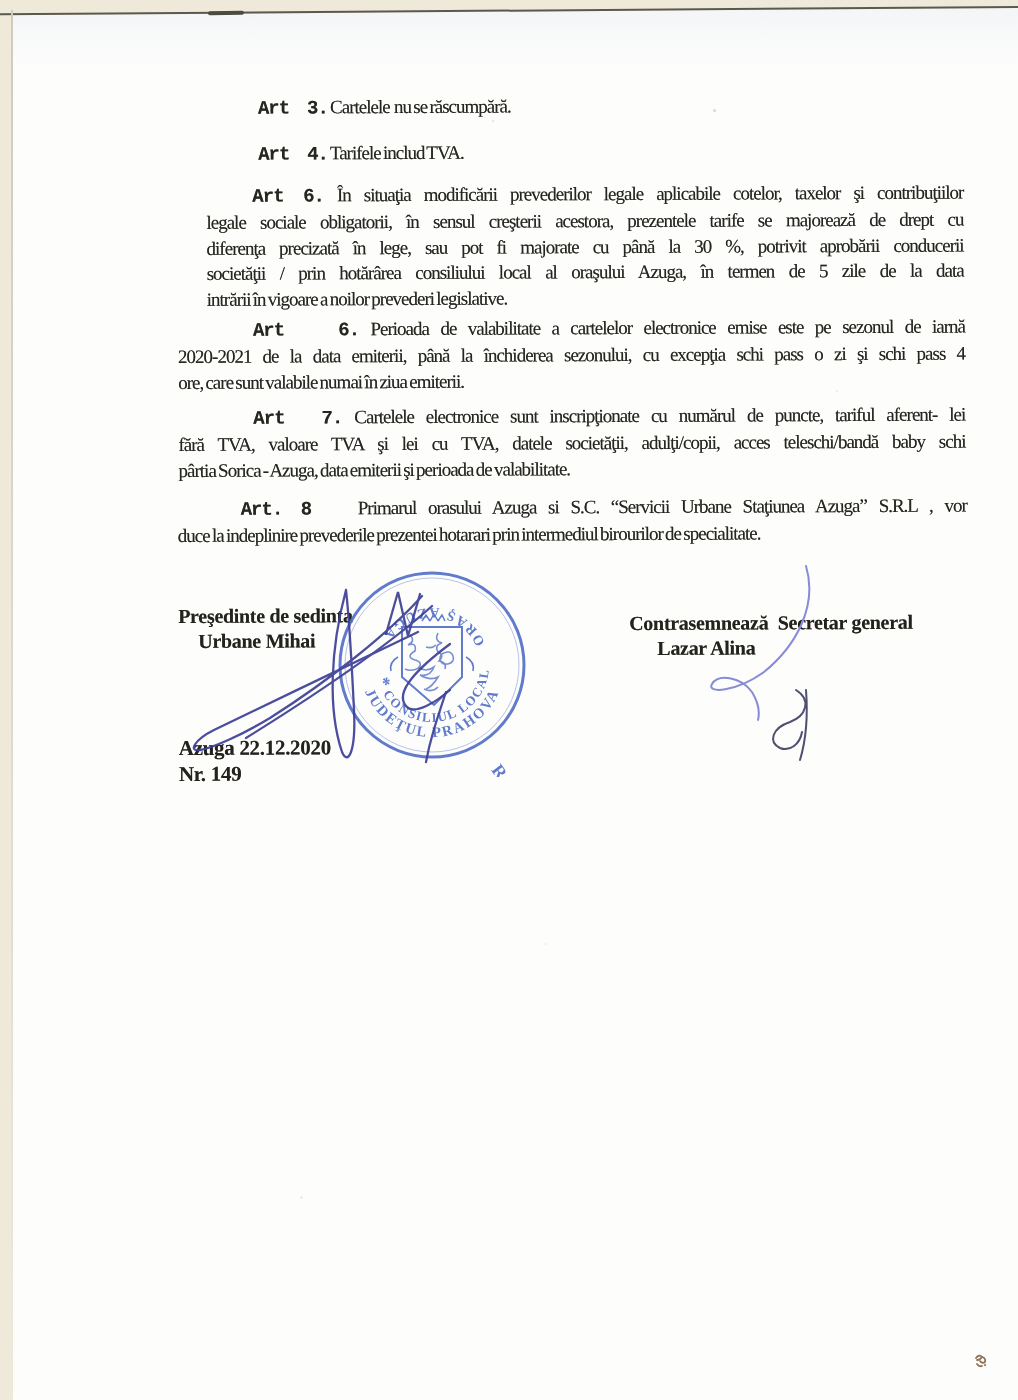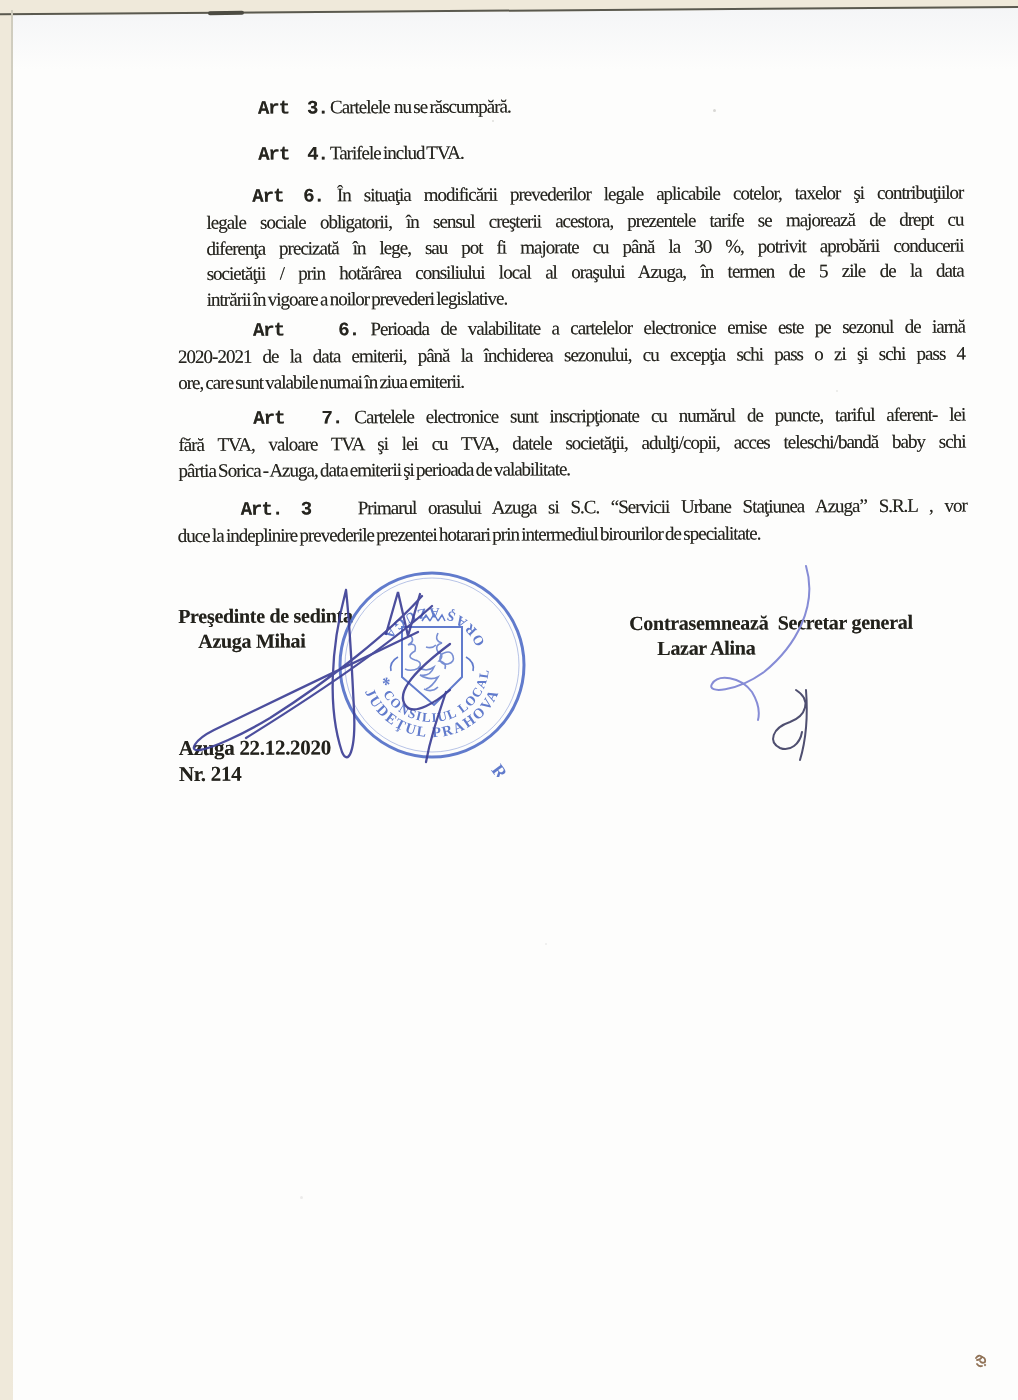--- a/index.html
+++ b/index.html
@@ -111,37 +111,37 @@
         <div class="dline just"><b>Art&nbsp;&nbsp;&nbsp;6.</b> Perioada de valabilitate a cartelelor electronice emise este pe sezonul de iarnă</div>
         <div class="dline just">2020-2021 de la data emiterii, până la închiderea sezonului, cu excepţia schi pass o zi şi schi pass 4</div>
         <div class="dline">ore, care sunt valabile numai în ziua emiterii.</div>
       </div>
     <div class="para" id="p-art-7">
         <div class="dline just"><b>Art&nbsp; 7.</b> Cartelele electronice sunt inscripţionate cu numărul de puncte, tariful aferent- lei</div>
         <div class="dline just">fără TVA, valoare TVA şi lei cu TVA, datele societăţii, adulţi/copii, acces teleschi/bandă baby schi</div>
         <div class="dline">pârtia Sorica - Azuga, data emiterii şi perioada de valabilitate.</div>
       </div>
     <div class="para" id="p-art-8">
-        <div class="dline just"><b>Art. 3</b>&nbsp;&nbsp;&nbsp; Primarul orasului Azuga si S.C. “Servicii Urbane Staţiunea Azuga” S.R.L , vor</div>
+        <div class="dline just"><b>Art. 8</b>&nbsp;&nbsp;&nbsp; Primarul orasului Azuga si S.C. “Servicii Urbane Staţiunea Azuga” S.R.L , vor</div>
         <div class="dline">duce la indeplinire prevederile prezentei hotarari prin intermediul birourilor de specialitate.</div>
       </div>
 
     <div class="sigblock" id="sig-left">
       <div class="l1">Preşedinte de sedinta</div>
-      <div class="l2">Azuga Mihai</div>
+      <div class="l2">Urbane Mihai</div>
     </div>
 
     <div class="sigblock" id="sig-right">
       <div class="l1">Contrasemnează&nbsp; Secretar general</div>
       <div class="l2">Lazar Alina</div>
     </div>
 
     <div class="sigblock" id="date-block">
       <div>Azuga 22.12.2020</div>
-      <div>Nr. 214</div>
+      <div>Nr. 149</div>
     </div>
   </div>
 
   <svg id="stamp-svg" width="224" height="224" viewBox="-112 -112 224 224">
     <g fill="none" stroke="#5470c8">
       <circle r="92" stroke-width="3"></circle>
       <circle r="87" stroke-width="1" opacity="0.45"></circle>
 
       <g stroke-width="2">
         <path d="M -30,-38 L 30,-38 L 30,12 L 2,40 L -30,12 Z"></path>

